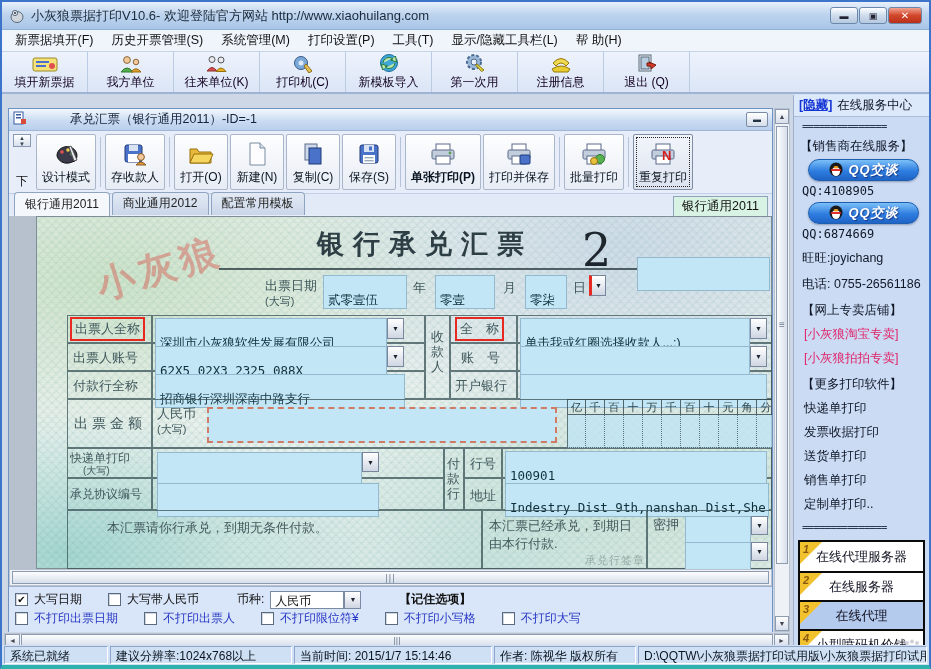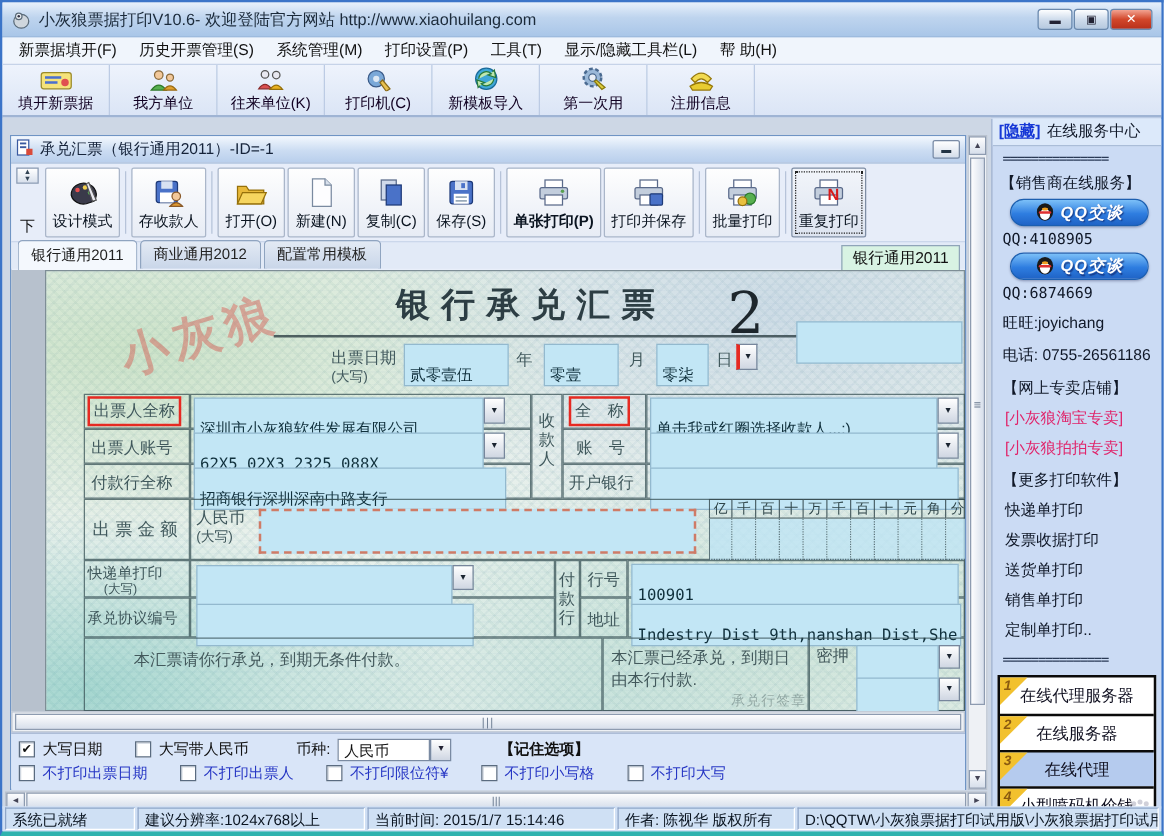--- a/index.html
+++ b/index.html
@@ -33,21 +33,21 @@
   .tbtn .ic { height:20px; display:flex; align-items:flex-end; }
 
   
   .mdi { position:absolute; top:92px; left:0; width:791px; height:553px; background:#cdd7e5; }
 
   
   .child { position:absolute; left:6px; top:14px; width:765px; height:524px;
     border:1px solid #6f94c4; background:#e9effa; }
   .ctitle { height:22px; background:linear-gradient(#f3f8fe,#cbdcf2 55%,#b9cfec);
     border-bottom:1px solid #9fb6d6; display:flex; align-items:center; gap:5px; padding:0 4px; }
-  .ctitle .txt { color:#15233a; font-size:12.5px; }
+  .ctitle .txt { color:#15233a; font-size:12.5px;margin-left:38px; }
   .cminbtn { margin-left:auto; width:22px; height:15px; border:1px solid #7a8ba5; border-radius:2px;
     background:linear-gradient(#fff,#d4ddea); font-size:8px; display:flex; align-items:center; justify-content:center; color:#234;}
 
   
   .ctoolbar { height:63px; background:#e7edf9; border-bottom:1px solid #c2cfe6; display:flex; align-items:stretch; padding:2px 1px; }
   .nudge { width:22px; display:flex; flex-direction:column; align-items:center; margin:1px 2px 1px 1px; }
   .nudge .spin { width:18px; height:13px; border:1px solid #8a9ab2; background:linear-gradient(#fff,#d8e0ec);
     font-size:6px; line-height:6px; text-align:center; color:#345; }
   .nudge .lbl { margin-top:auto; font-size:12px; color:#111; }
   .cbtn { display:flex; flex-direction:column; align-items:center; justify-content:flex-end; gap:2px;
@@ -278,20 +278,30 @@
       <span>第一次用</span>
     </div>
     <div class="tbtn">
       <span class="ic">
           <svg width="24" height="18">
             <path d="M3 14 q9 -6 18 0 l-2 3 l-14 0 z" fill="#e8cc30" stroke="#96780a"></path>
             <path d="M4 8 q8 -9 16 0 l-3 3 q-5 -6 -10 0 z" fill="#f2da50" stroke="#96780a"></path>
           </svg>
         </span>
       <span>注册信息</span>
+    </div>
+    <div class="tbtn">
+      <span class="ic">
+          <svg width="22" height="20">
+            <rect x="3" y="2" width="12" height="16" fill="#e8edf4" stroke="#5a6a7a"></rect>
+            <rect x="5" y="4" width="8" height="12" fill="#b8cde0" stroke="#5a6a7a"></rect>
+            <path d="M13 9 l7 3 l-5 4 l0 -3 l-4 0 l0 -3 l4 0 z" fill="#d93a2a" stroke="#7a1a0a"></path>
+          </svg>
+        </span>
+      <span>退出 (Q)</span>
     </div>
   </div>
 
   <div class="mdi">
 
     <div class="child">
 
       <div class="ctitle">
         <span><svg width="14" height="14">
               <rect x="1" y="1" width="9" height="12" fill="#fff" stroke="#3a5aa0"></rect>

